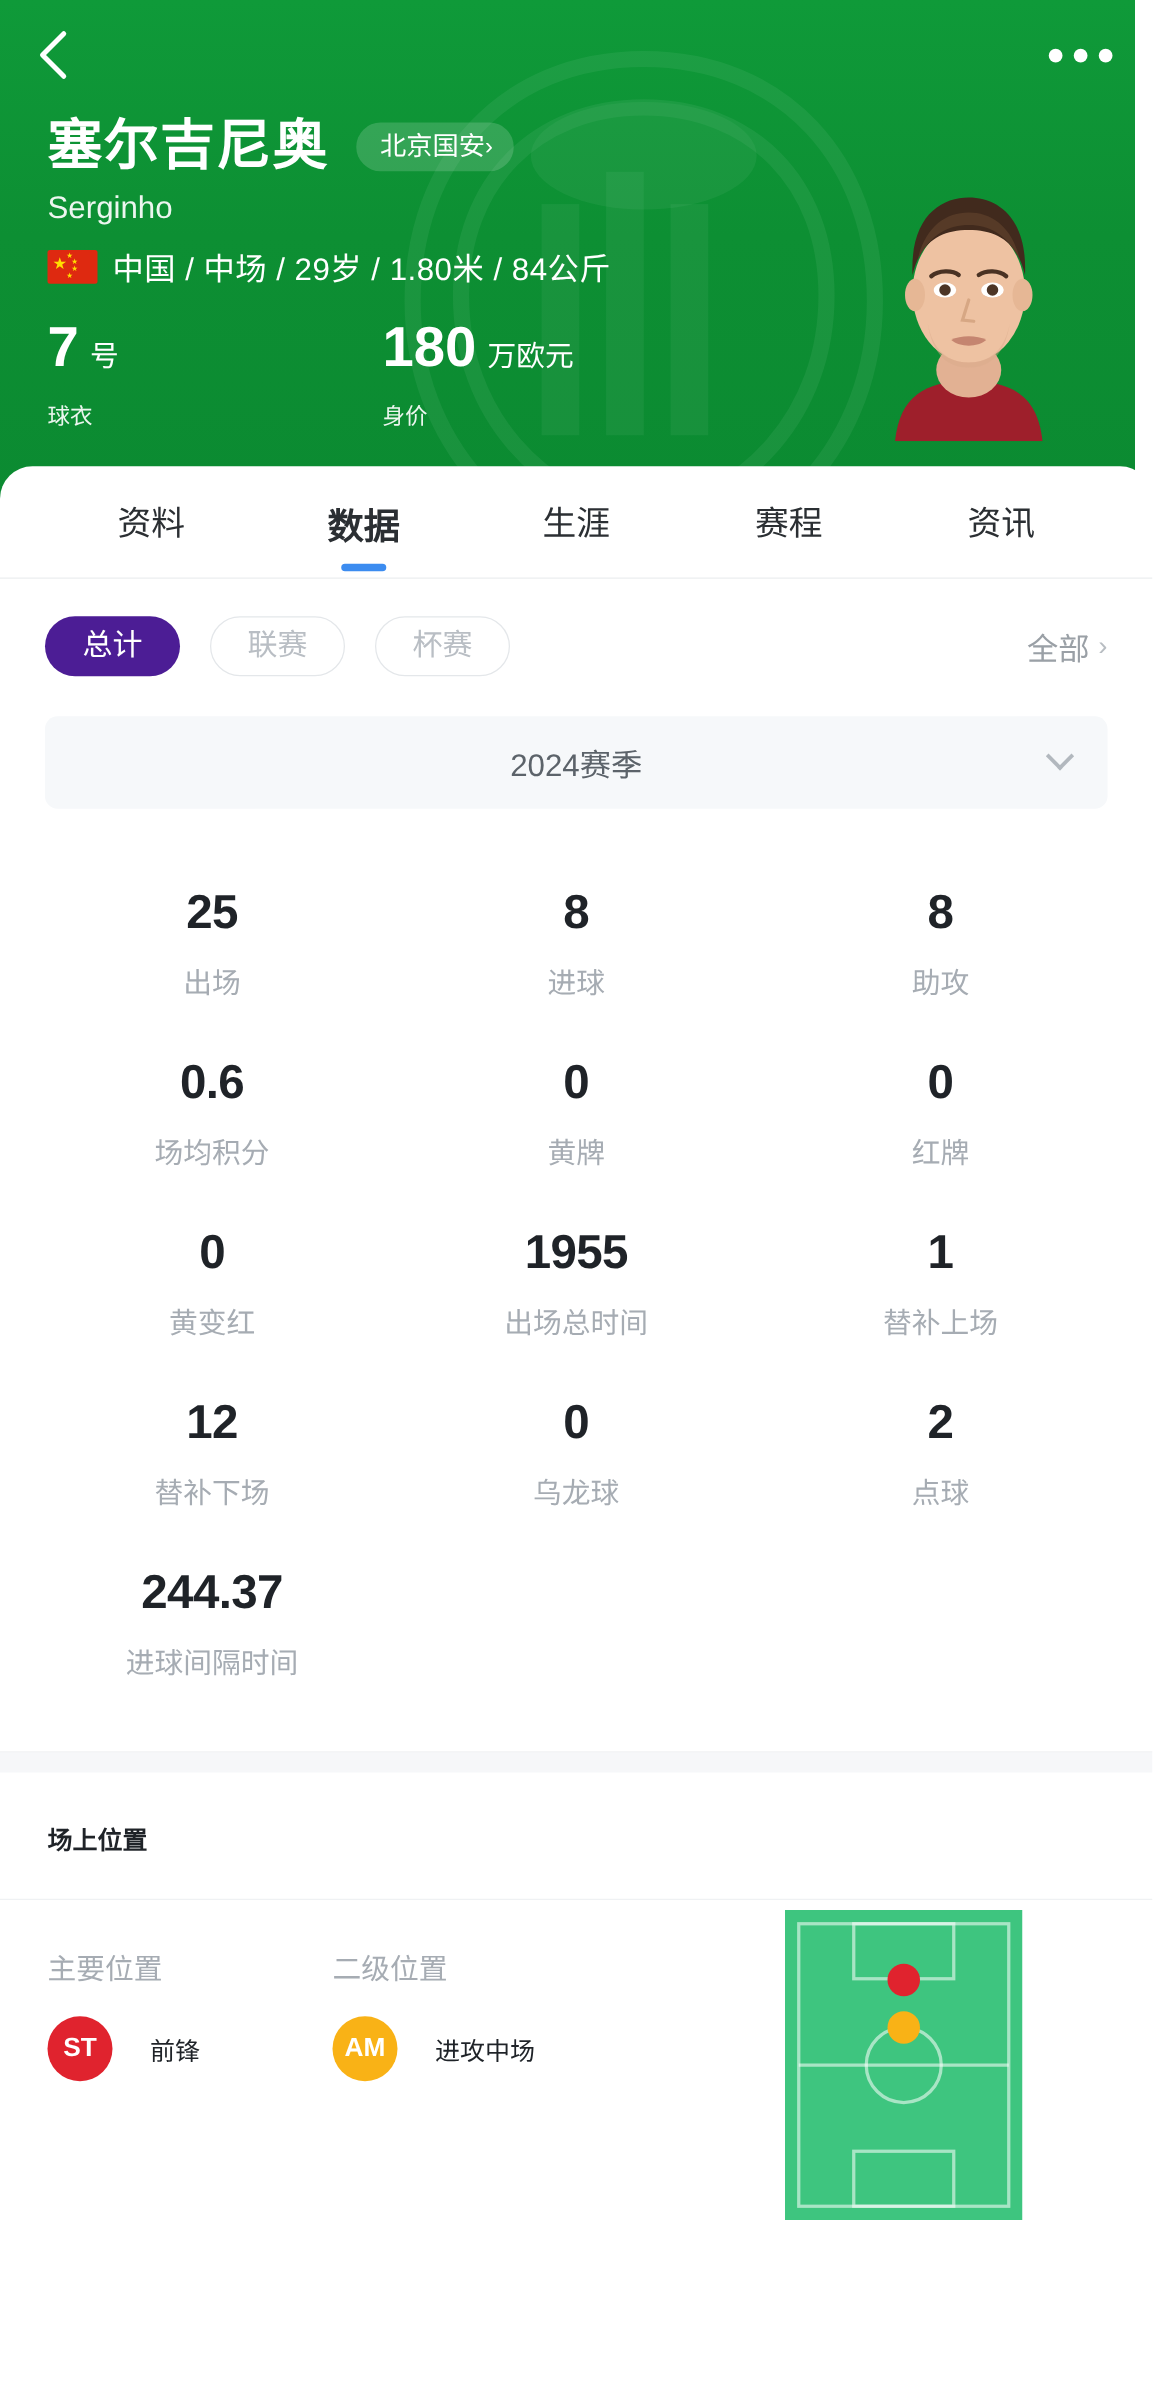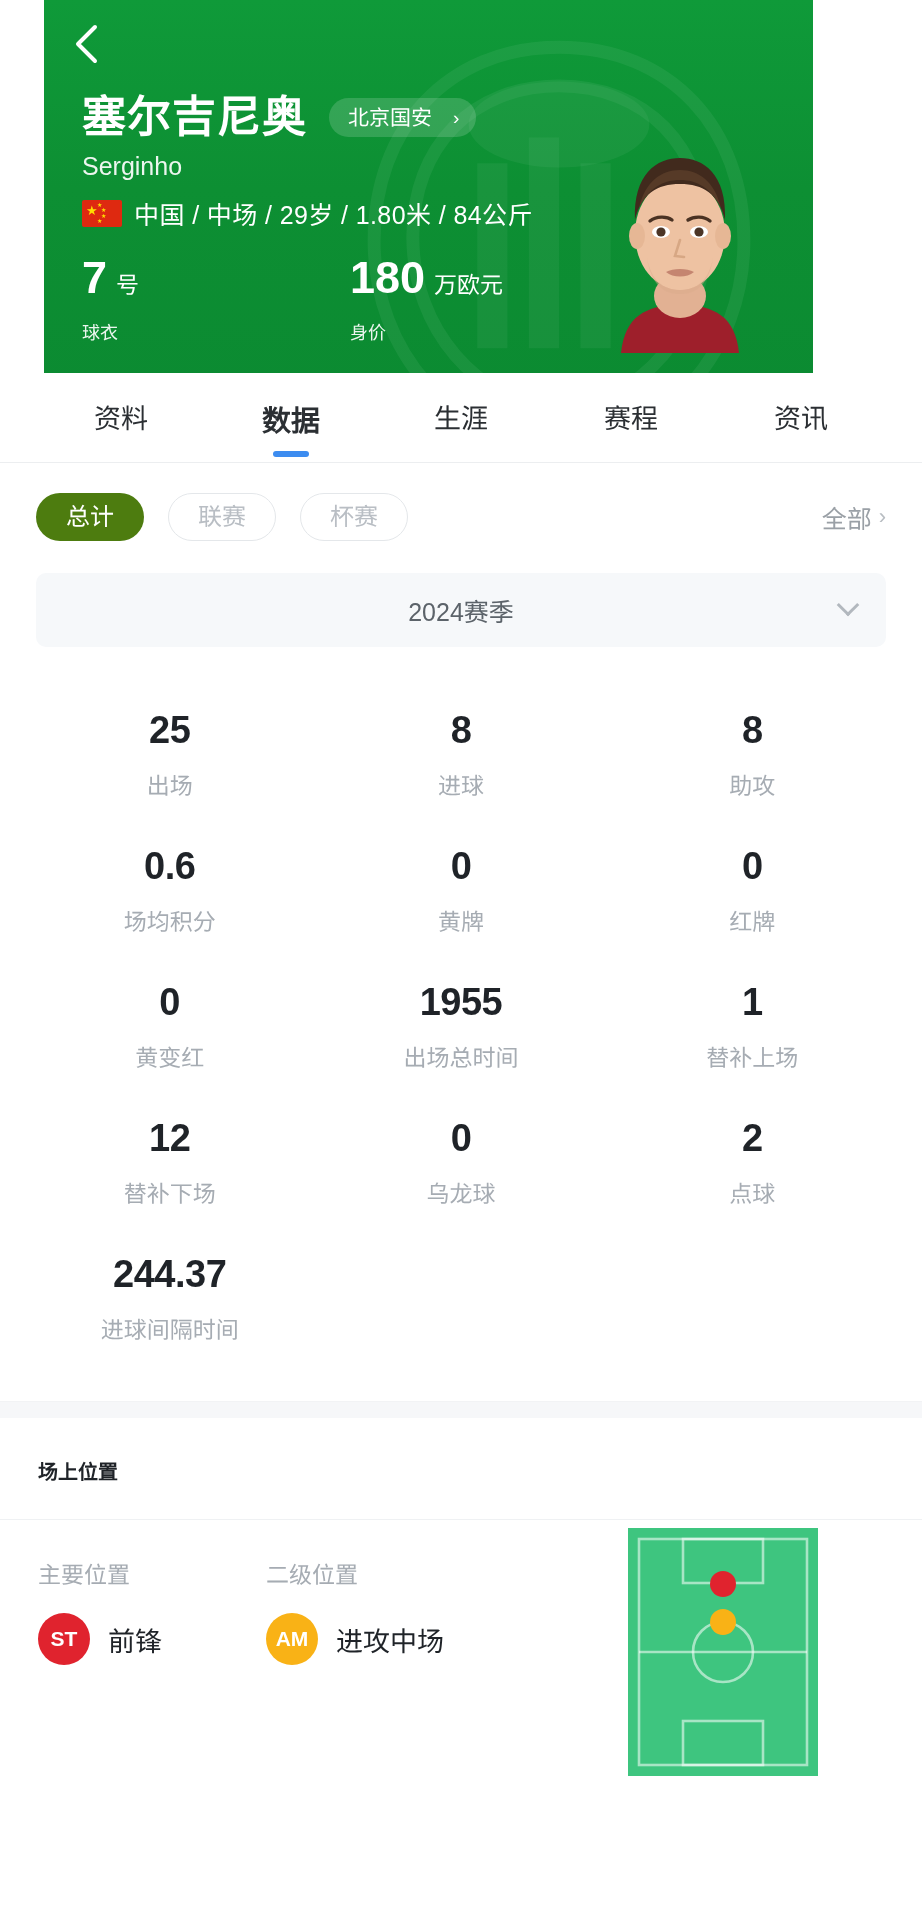--- a/index.html
+++ b/index.html
@@ -11,25 +11,24 @@
     height: 1920px;
     background: #ffffff;
     font-family: "Liberation Sans", "DejaVu Sans", sans-serif;
     overflow: hidden;
     -webkit-font-smoothing: antialiased;
   }
 
   
   .header {
     position: relative;
-    width: 769px;
+    width: 908px;
     height: 420px;
     background: linear-gradient(180deg, #0f9a39 0%, #0d8f33 45%, #0b8a31 100%);
     overflow: hidden;
-    margin-left: 44px;
   }
   .header-watermark {
     position: absolute;
     left: 300px;
     top: 30px;
     width: 430px;
     height: 430px;
     opacity: 0.30;
     pointer-events: none;
   }
@@ -80,21 +79,21 @@
   .player-name {
     font-size: 44px;
     font-weight: bold;
     color: #ffffff;
     letter-spacing: 1px;
     line-height: 1;
   }
   .team-chip {
     display: flex;
     align-items: center;
-    gap: 21px;
+    gap: 0;
     background: rgba(255,255,255,0.16);
     border-radius: 22px;
     padding: 9px 17px 9px 19px;
     cursor: pointer;
   }
   .team-chip .team-name {
     font-size: 21px;
     color: #ffffff;
     line-height: 1;
   }
@@ -242,21 +241,21 @@
   }
   .pill {
     font-size: 24px;
     border-radius: 26px;
     padding: 12px 30px;
     margin-right: 24px;
     cursor: pointer;
     line-height: 1;
   }
   .pill.active {
-    background: #4d7c0f;
+    background: #4c1d95;
     color: #ffffff;
   }
   .pill.inactive {
     background: #ffffff;
     color: #b9bec4;
     border: 1px solid #e4e7ea;
     padding: 11px 29px;
   }
   .all-link {
     margin-left: auto;
@@ -357,23 +356,24 @@
     border-radius: 50%;
     display: flex;
     align-items: center;
     justify-content: center;
     font-size: 21px;
     font-weight: bold;
     color: #ffffff;
     flex: none;
   }
   .pos-name {
-    font-size: 27px;
+    font-size: 20px;
     color: #1f2328;
     white-space: nowrap;
+    margin-left: 12px;
   }
 
   .pitch {
     position: absolute;
     right: 104px;
     top: 8px;
     width: 190px;
     height: 248px;
   }
 </style>

